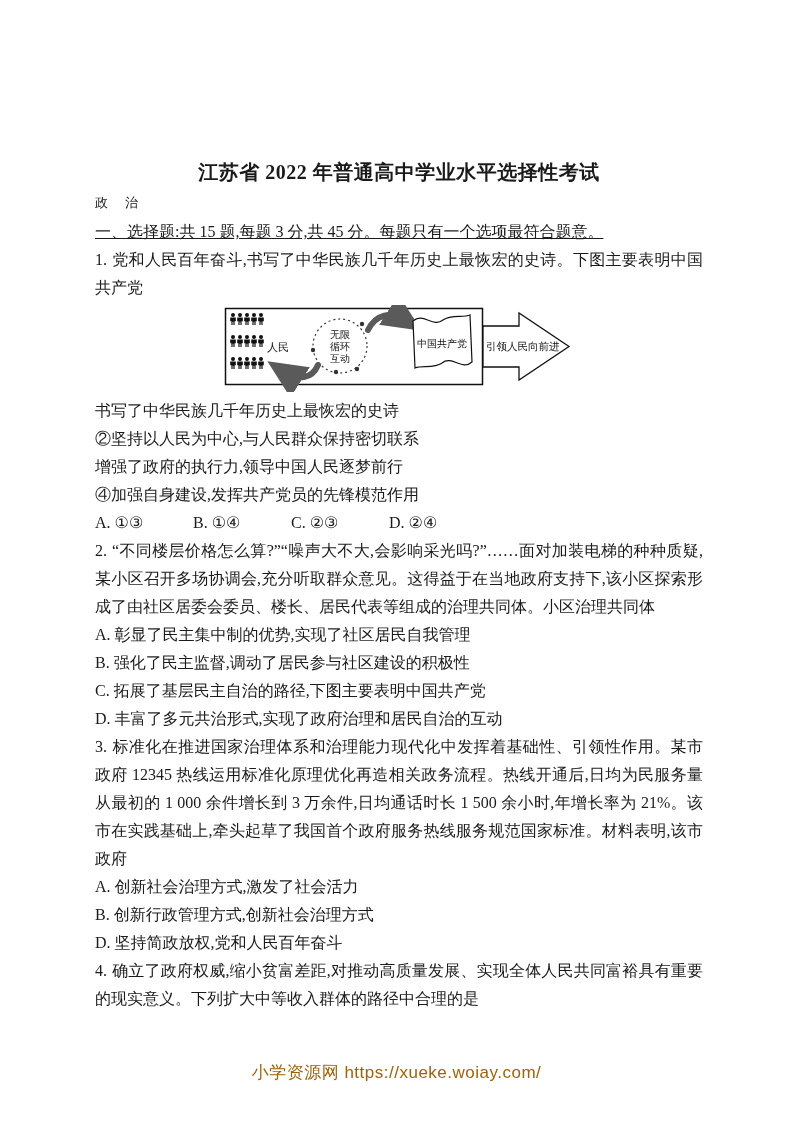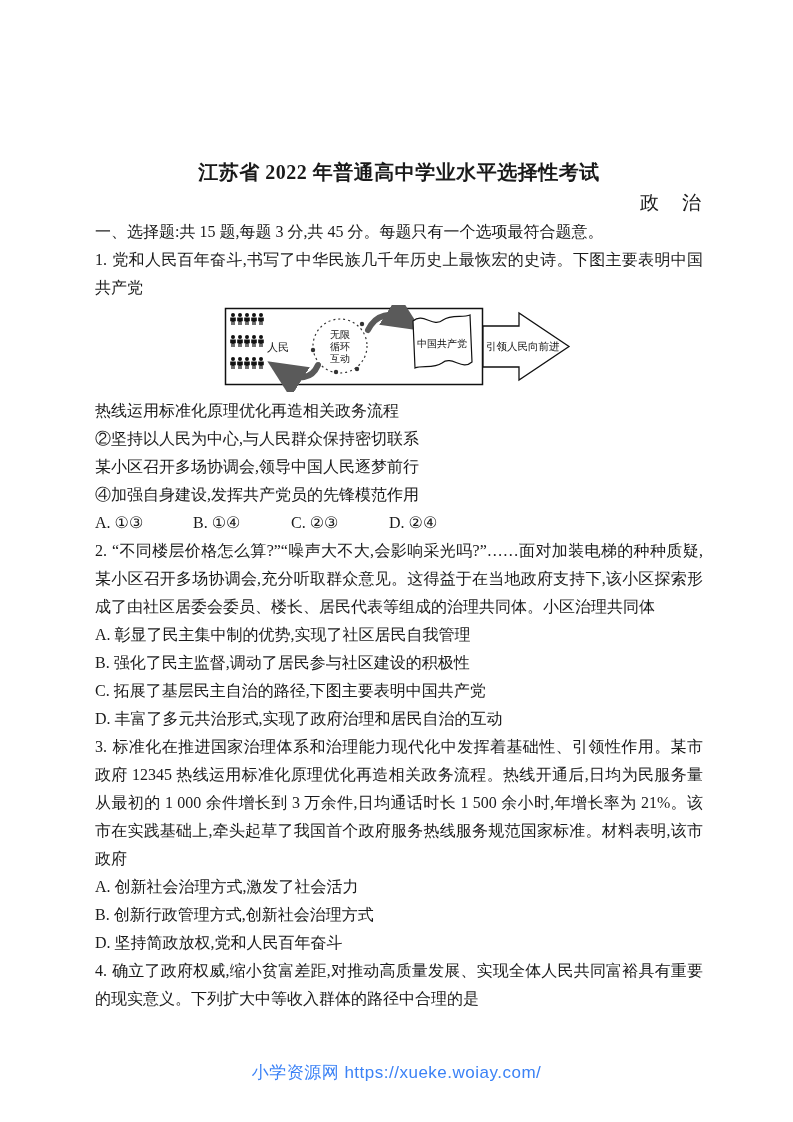--- a/index.html
+++ b/index.html
@@ -2,33 +2,33 @@
 <html><head>
 <meta charset="utf-8">
 <style>
   html,body{margin:0;padding:0;}
   body{
     width:793px;height:1122px;background:#ffffff;position:relative;overflow:hidden;
     font-family:"Liberation Serif","DejaVu Serif",serif;color:#1a1a1a;
   }
   .content{position:absolute;left:95px;top:0;width:608px;margin-top:44px;}
   .doc-title{margin-top:114px;text-align:center;font-size:20px;font-weight:bold;line-height:28px;letter-spacing:.5px;}
-  .doc-subject{text-align:right;font-size:19px;line-height:30px;margin-top:2px;letter-spacing:2px;}
+  .doc-subject{text-align:left;font-size:13px;line-height:30px;margin-top:2px;letter-spacing:2px;}
   p.line{margin:0;font-size:16px;line-height:28px;text-align:justify;}
-  .section{margin-top:6px;}
+  .section{margin-top:6px;text-decoration:underline;}
   .qnum{margin-right:5px;}
   .statement,.choice-line{font-size:16px;line-height:28px;}
   .choice-row{display:flex;font-size:16px;line-height:28px;}
   .choice-row span{display:inline-block;width:98px;}
   .choice-row span:last-child{width:auto;}
   .figure-wrap{margin:3px 0 5px 128px;height:87px;}
   svg text{font-family:"Liberation Serif","DejaVu Serif",serif;fill:#111;}
   .footer{
     position:absolute;left:0;right:0;bottom:38px;text-align:center;
-    color:#3b82f6;font-size:17px;
+    color:#a16207;font-size:17px;
     font-family:"Liberation Sans","DejaVu Sans",sans-serif;letter-spacing:.5px;margin-top:47px;
   }
 </style>
 </head>
 <body>
 
 <div class="content">
 
   <div class="doc-title">江苏省 2022 年普通高中学业水平选择性考试</div>
   <div class="doc-subject">政　治</div>
@@ -86,23 +86,23 @@
         <path d="M95,60 C89,74 75,76 61,67" fill="none" stroke="#5a5a5a" stroke-width="6" stroke-linecap="round" marker-end="url(#ah)"></path>
 
         <path d="M190,16 C200,7 210,23 220,15 C228,9 240,13 247,10 L249,57 C239,66 229,50 219,58 C211,64 199,60 192,63 Z" fill="#fff" stroke="#111" stroke-width="1.2"></path>
         <text x="219" y="42" font-size="10" text-anchor="middle">中国共产党</text>
 
         <polygon points="260,21 296,21 296,8 346,41.5 296,75 296,62 260,62" fill="#fff" stroke="#111" stroke-width="1.3"></polygon>
         <text x="263" y="45" font-size="10.5">引领人民向前进</text>
       </svg>
     </div>
 
-    <div class="statement">热线运用标准化原理优化再造相关政务流程</div>
+    <div class="statement">书写了中华民族几千年历史上最恢宏的史诗</div>
     <div class="statement">②坚持以人民为中心,与人民群众保持密切联系</div>
-    <div class="statement">某小区召开多场协调会,领导中国人民逐梦前行</div>
+    <div class="statement">增强了政府的执行力,领导中国人民逐梦前行</div>
     <div class="statement">④加强自身建设,发挥共产党员的先锋模范作用</div>
     <div class="choice-row">
       <span>A. ①③</span>
       <span>B. ①④</span>
       <span>C. ②③</span>
       <span>D. ②④</span>
     </div>
   </div>
 
   <div>

